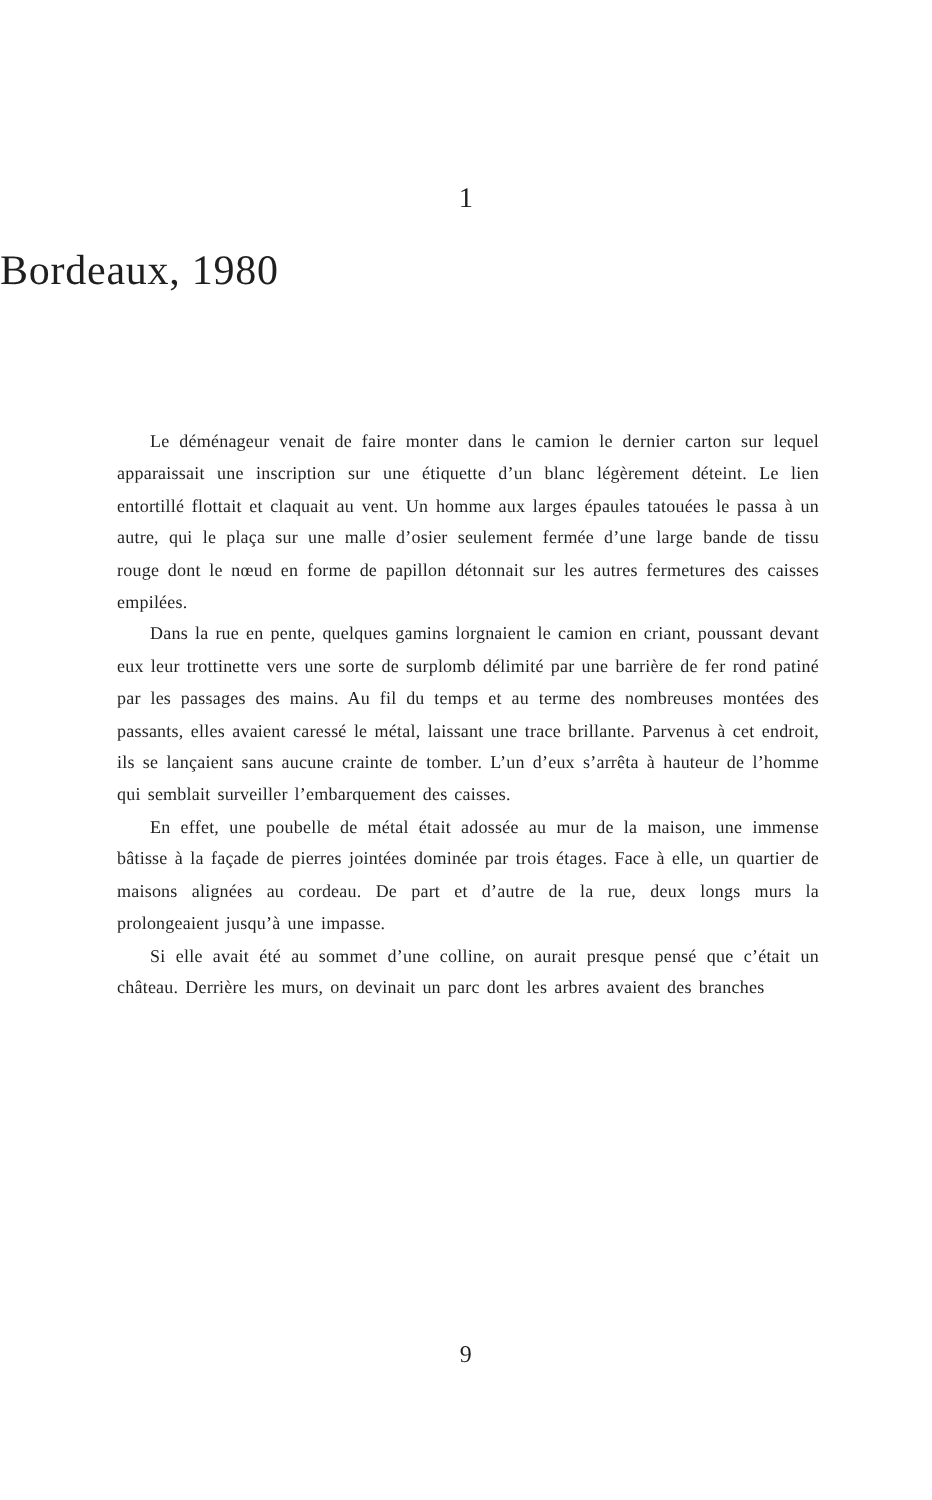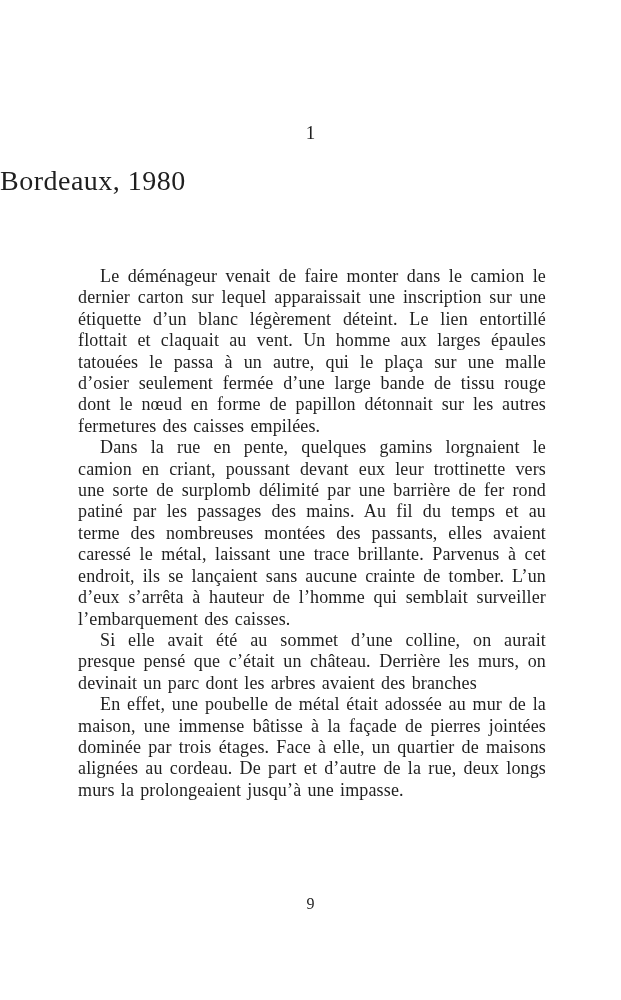--- a/index.html
+++ b/index.html
@@ -32,24 +32,24 @@
     left: 0;
     width: 100%;
     text-align: left;
     font-size: 28px;
     font-weight: normal;
     letter-spacing: 0.5px;
     margin: 0;
   }
   .body-text {
     position: absolute;
-    top: 266px;
+    top: 284px;
     left: 78px;
     width: 468px;
-    font-size: 18px;
+    font-size: 12px;
     line-height: 21.4px;
     text-align: justify;
     letter-spacing: 0.15px;
     word-spacing: 1.5px;
     hyphens: auto;
     font-family: Liberation Serif, serif;
     -webkit-hyphens: auto;
   }
   .body-text p {
     margin: 0;
@@ -71,19 +71,19 @@
 
 <div class="page">
 
   <h1 class="chapter-number">1</h1>
 
   <h2 class="chapter-subtitle">Bordeaux, 1980</h2>
 
   <div class="body-text">
     <p>Le déménageur venait de faire monter dans le camion le dernier carton sur lequel apparaissait une inscription sur une étiquette d’un blanc légèrement déteint. Le lien entortillé flottait et claquait au vent. Un homme aux larges épaules tatouées le passa à un autre, qui le plaça sur une malle d’osier seulement fermée d’une large bande de tissu rouge dont le nœud en forme de papillon détonnait sur les autres fermetures des caisses empilées.</p>
     <p>Dans la rue en pente, quelques gamins lorgnaient le camion en criant, poussant devant eux leur trottinette vers une sorte de surplomb délimité par une barrière de fer rond patiné par les passages des mains. Au fil du temps et au terme des nombreuses montées des passants, elles avaient caressé le métal, laissant une trace brillante. Parvenus à cet endroit, ils se lançaient sans aucune crainte de tomber. L’un d’eux s’arrêta à hauteur de l’homme qui semblait surveiller l’embarquement des caisses.</p>
+    <p>En effet, une poubelle de métal était adossée au mur de la maison, une immense bâtisse à la façade de pierres jointées dominée par trois étages. Face à elle, un quartier de maisons alignées au cordeau. De part et d’autre de la rue, deux longs murs la prolongeaient jusqu’à une impasse.</p>
     <p>Si elle avait été au sommet d’une colline, on aurait presque pensé que c’était un château. Derrière les murs, on devinait un parc dont les arbres avaient des branches</p>
-    <p>En effet, une poubelle de métal était adossée au mur de la maison, une immense bâtisse à la façade de pierres jointées dominée par trois étages. Face à elle, un quartier de maisons alignées au cordeau. De part et d’autre de la rue, deux longs murs la prolongeaient jusqu’à une impasse.</p>
   </div>
 
   <div class="page-number">9</div>
 
 </div>
 
 </body></html>

